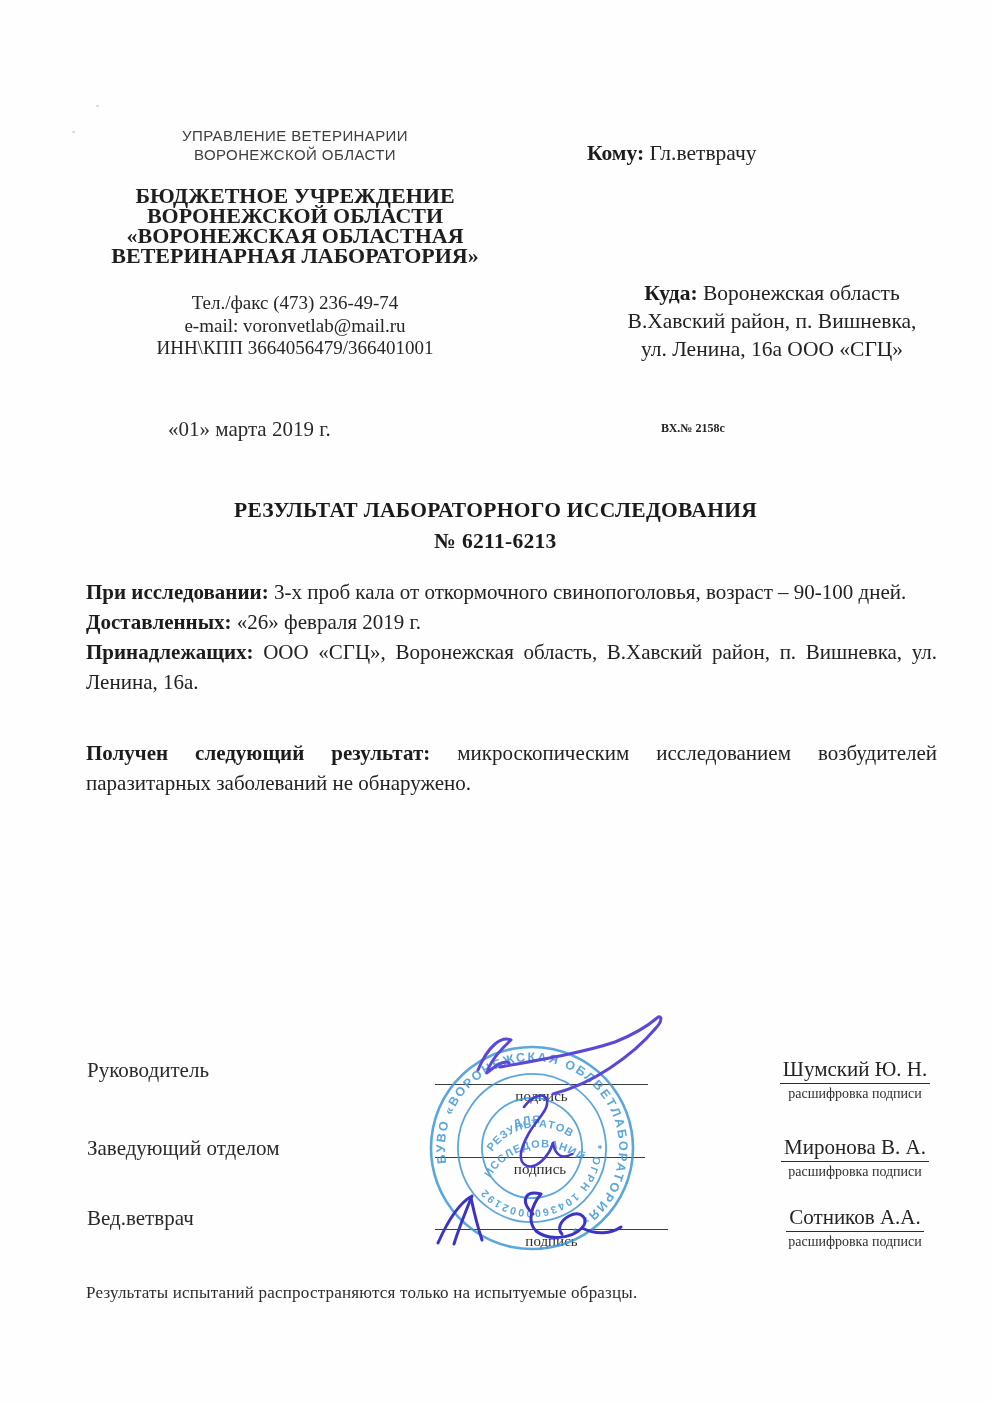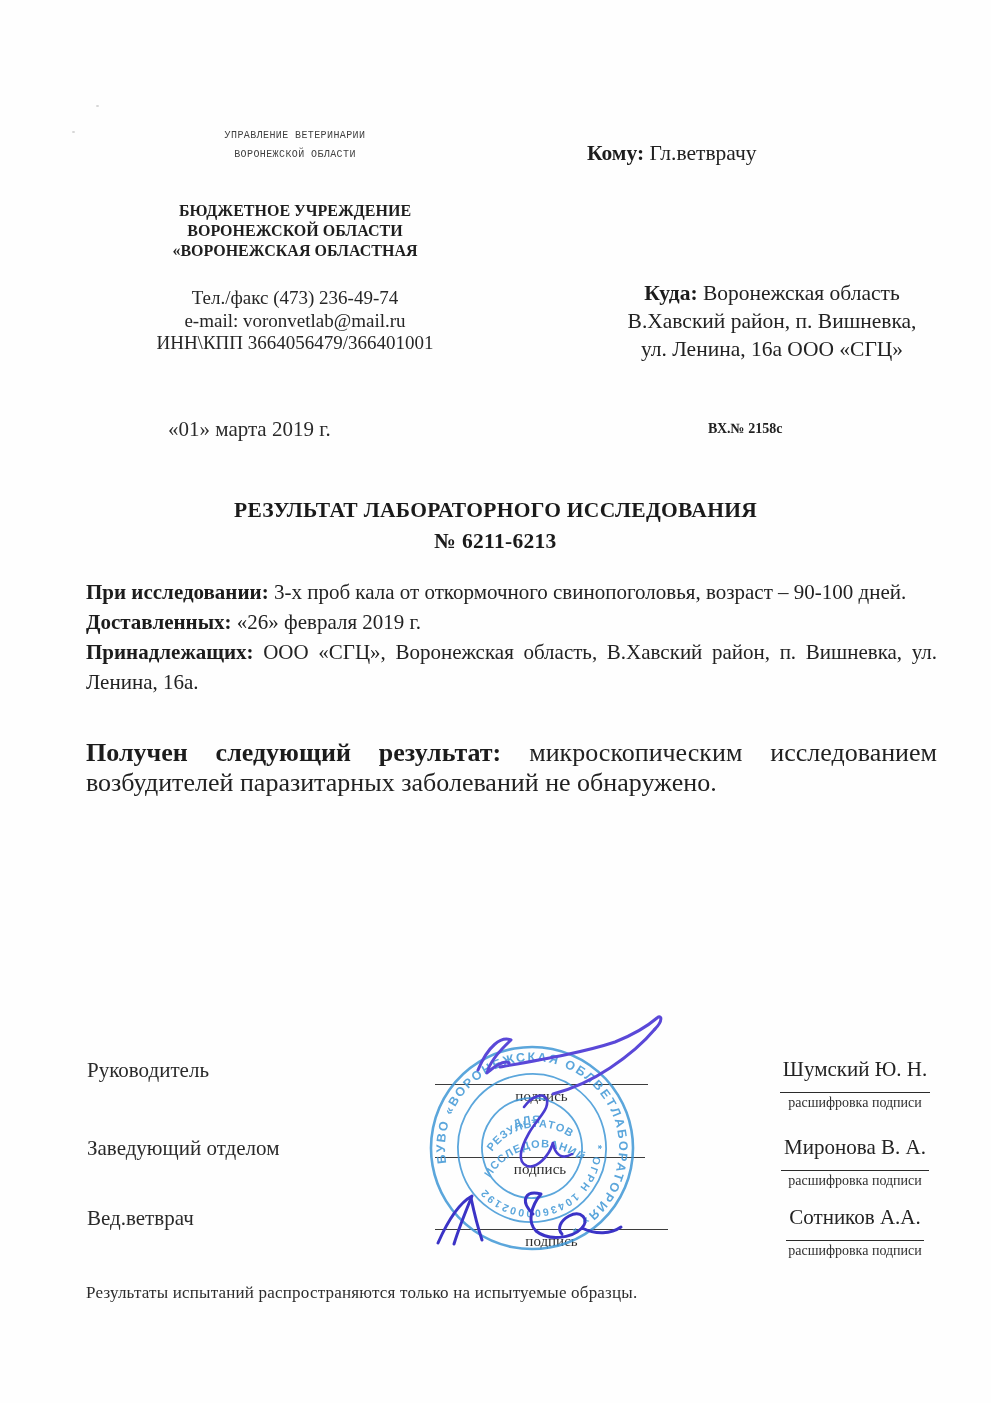--- a/index.html
+++ b/index.html
@@ -9,70 +9,70 @@
     background:#fefefe;
     font-family:"Liberation Serif", serif;
     color:#222;
     overflow:hidden;
   }
   
   .hdr-left{
     position:absolute;left:85px;top:126px;width:420px;text-align:center;
   }
   .hdr-authority{
-    font-family:Liberation Mono, monospace;
-    font-size:10px;line-height:19px;color:#3f3f3f;letter-spacing:.4px;
+    font-family:Liberation Sans, sans-serif;
+    font-size:15px;line-height:19px;color:#3f3f3f;letter-spacing:.4px;
   }
   .hdr-org{
-    margin-top:37px;font-weight:bold;font-size:16px;line-height:20px;color:#1e1e1e;
+    margin-top:22px;font-weight:bold;font-size:22px;line-height:20px;color:#1e1e1e;
   }
   .hdr-contact{
     margin-top:26px;font-size:19px;line-height:22.5px;color:#262626;
   }
   .doc-date{
     position:absolute;left:168px;top:417px;font-size:21px;color:#2a2a2a;
   }
   
   .addr-to{position:absolute;left:587px;top:141px;font-size:21.5px;}
   .addr-where{position:absolute;left:587px;top:279px;font-size:21.5px;line-height:28px;width:370px;text-align:center;}
-  .incoming-no{position:absolute;left:708px;top:421px;font-size:14px;font-weight:bold;}
+  .incoming-no{position:absolute;left:661px;top:421px;font-size:12px;font-weight:bold;}
   b{font-weight:bold;color:#1c1c1c;}
   
   .doc-title{
     position:absolute;left:0;top:498px;width:100%;text-align:center;
     font-weight:bold;font-size:21.5px;letter-spacing:.3px;color:#1a1a1a;
   }
   .doc-title .t2{margin-top:6px;}
   
   .body-block{
     position:absolute;left:86px;top:577px;width:851px;
     font-size:21px;line-height:30px;text-align:justify;
   }
   .body-block p{margin:0;}
   .result-block{
     position:absolute;left:86px;top:738px;width:851px;
-    font-size:26px;line-height:30px;text-align:justify;
+    font-size:21px;line-height:30px;text-align:justify;
   }
   .result-block p{margin:0;}
   
   .sig-label{position:absolute;left:87px;font-size:21px;color:#2a2a2a;}
   .pos1{top:1058px}.pos2{top:1136px}.pos3{top:1206px}
   .sig-line{position:absolute;left:435px;border-top:1.6px solid #3c3c3c;height:0;}
   .line1{top:1084px;width:213px}
   .line2{top:1157px;width:210px}
   .line3{top:1229px;width:233px}
   .sig-caption{position:absolute;font-size:15px;text-align:center;color:#2e2e2e;}
   .cap1{left:435px;top:1088px;width:213px}
   .cap2{left:435px;top:1161px;width:210px}
   .cap3{left:435px;top:1233px;width:233px}
   .sig-name{position:absolute;left:765px;width:180px;text-align:center;}
   .name1{top:1057px}.name2{top:1135px}.name3{top:1205px}
   .sig-name .nm{
     display:inline-block;font-size:21px;color:#232323;
-    border-bottom:1.5px solid #2b2b2b;padding:0 3px 10px;
+    border-bottom:1.5px solid #2b2b2b;padding:0 3px 1px;
   }
   .sig-name .nm-cap{font-size:14px;margin-top:2px;color:#303030;}
   
   .stamp-svg{position:absolute;left:422px;top:1038px;opacity:.85;}
   .ink-svg{position:absolute;left:400px;top:1000px;}
   
   .footer-note{
     position:absolute;left:86px;top:1283px;font-size:17px;color:#2d2d2d;letter-spacing:.2px;
   }
   
@@ -90,20 +90,21 @@
 
   <div class="hdr-left">
     <div class="hdr-authority">
       <div>УПРАВЛЕНИЕ ВЕТЕРИНАРИИ</div>
       <div>ВОРОНЕЖСКОЙ ОБЛАСТИ</div>
     </div>
     <div class="hdr-org">
       <div>БЮДЖЕТНОЕ УЧРЕЖДЕНИЕ</div>
       <div>ВОРОНЕЖСКОЙ ОБЛАСТИ</div>
       <div>«ВОРОНЕЖСКАЯ ОБЛАСТНАЯ</div>
+      <div>ВЕТЕРИНАРНАЯ ЛАБОРАТОРИЯ»</div>
     </div>
     <div class="hdr-contact">
       <div>Тел./факс  (473) 236-49-74</div>
       <div>e-mail: voronvetlab@mail.ru</div>
       <div>ИНН\КПП 3664056479/366401001</div>
     </div>
   </div>
   <div class="doc-date">«01» марта 2019 г.</div>
 
   <div class="addr-to">

